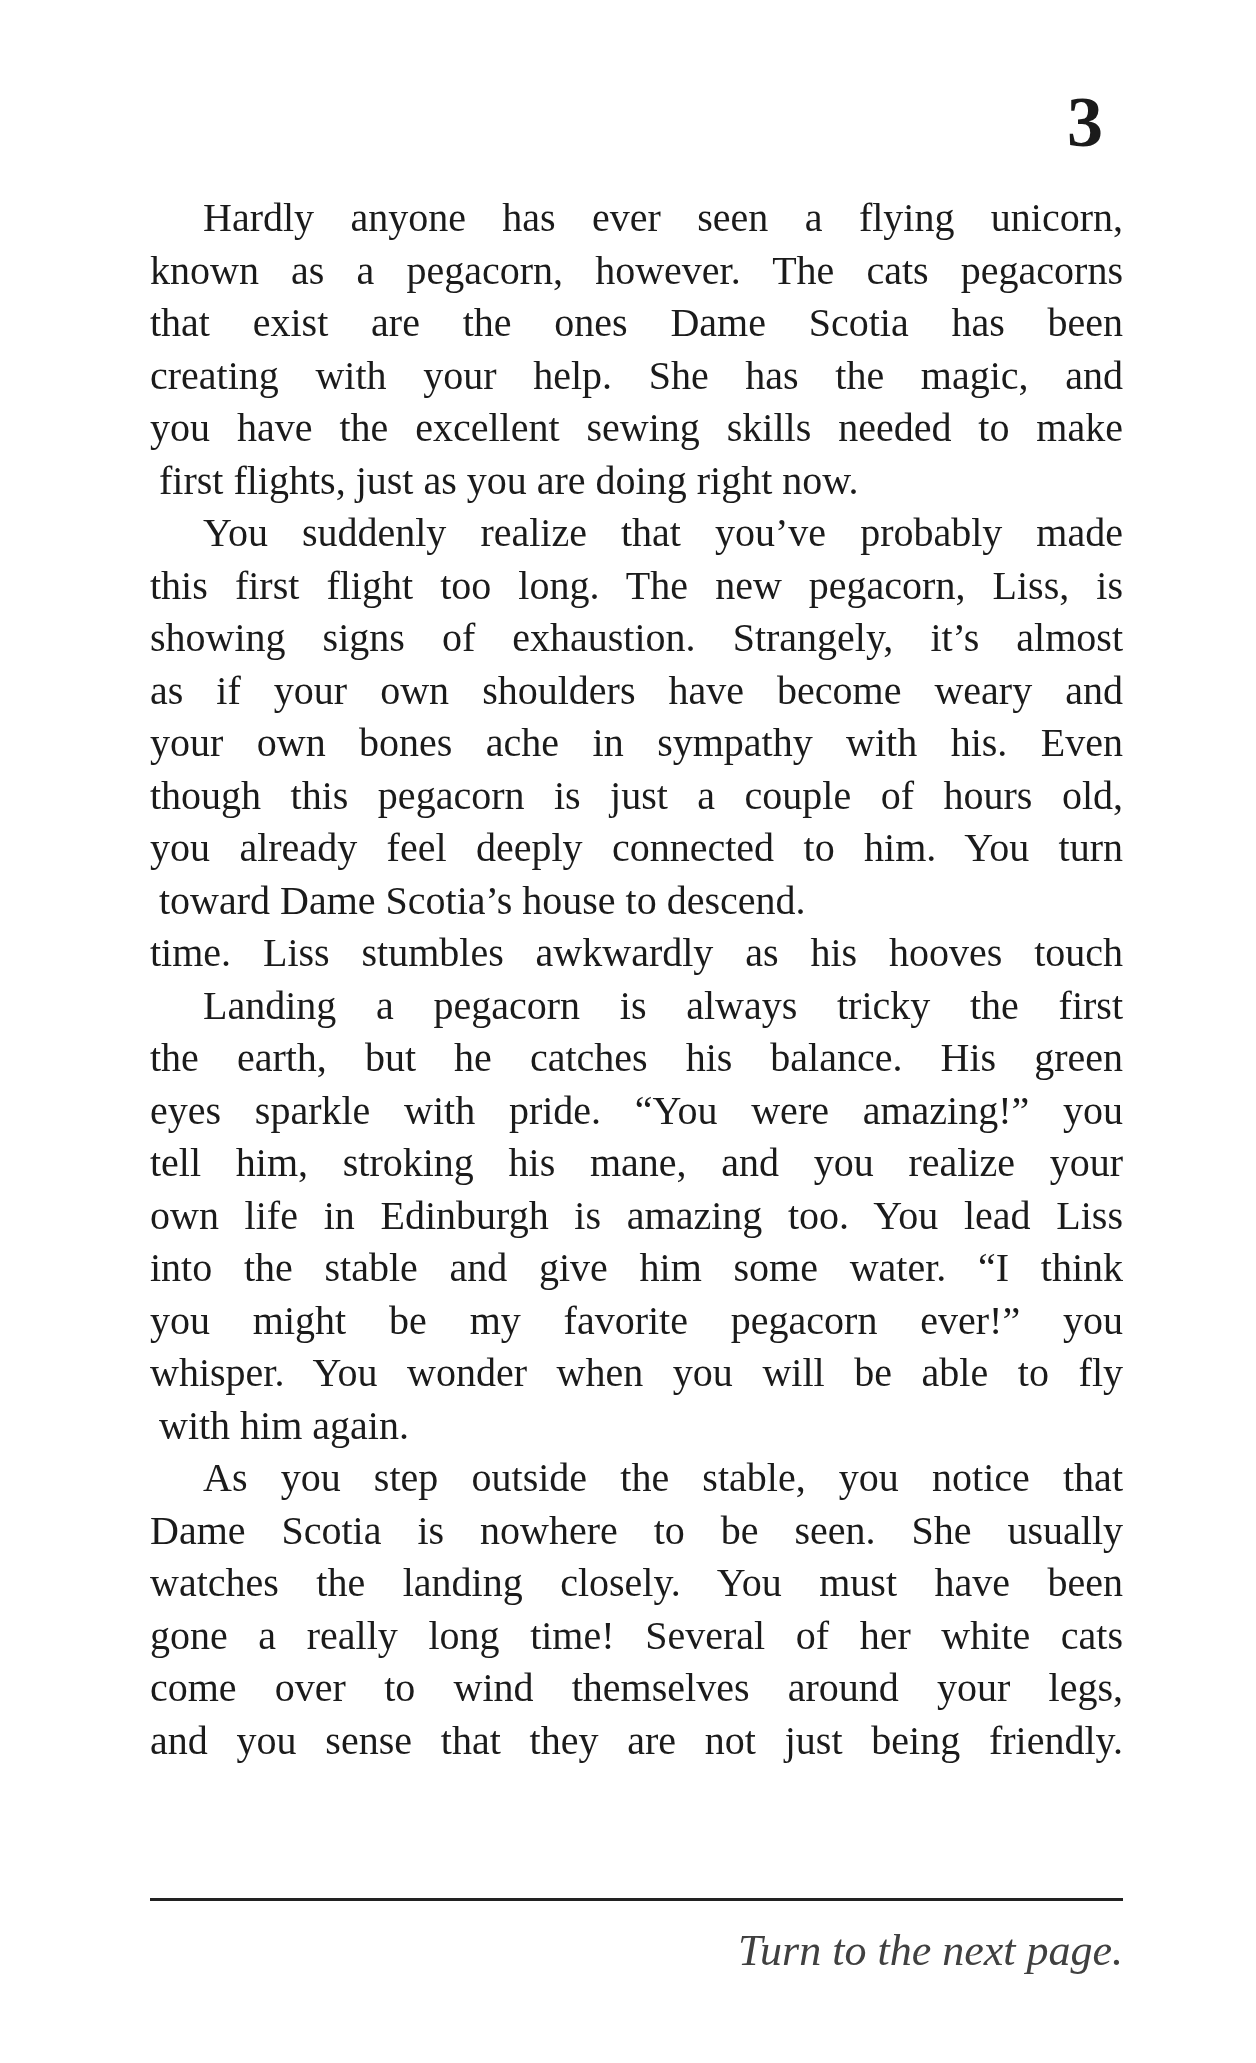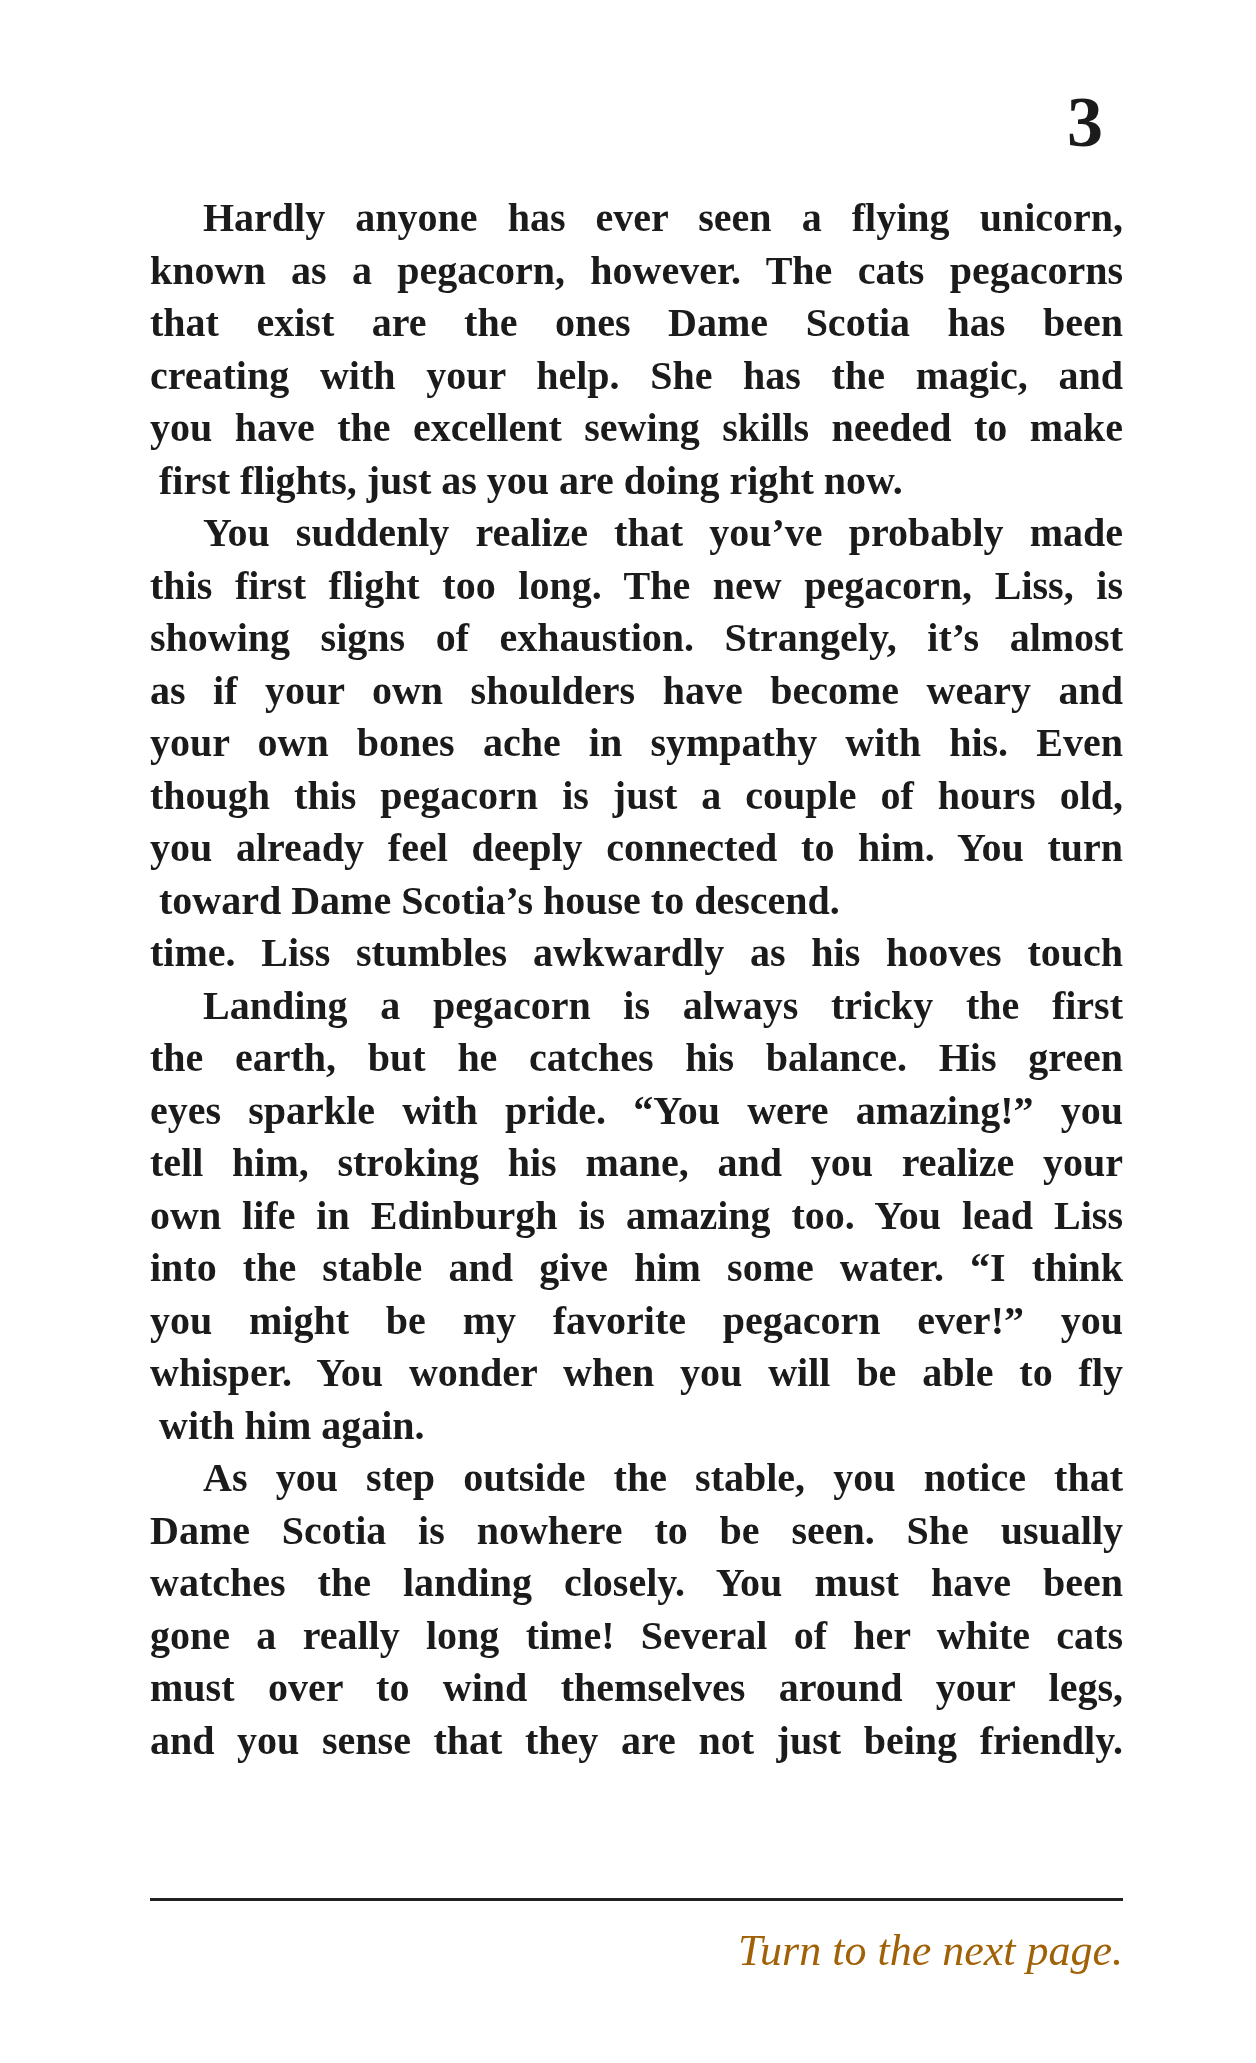--- a/index.html
+++ b/index.html
@@ -26,21 +26,20 @@
     color: #1b1b1b;
   }
   .story {
     position: absolute;
     left: 150px;
     top: 192px;
     width: 973px;
     font-size: 40px;
     line-height: 52.5px;
     color: #1b1b1b;
-    font-weight: bold;
   }
   .line {
     height: 52.5px;
     text-align: justify;
     text-align-last: justify;
   }
   .line.first {
     text-indent: 53px;
   }
   .line.last {
@@ -58,21 +57,21 @@
     margin: 0;
     padding: 0;
   }
   .footer {
     position: absolute;
     right: 133px;
     top: 1920px;
     font-size: 44px;
     font-style: italic;
     line-height: 1.4;
-    color: #a16207;
+    color: #404040;
     text-align: right;
   }
 </style>
 </head>
 <body>
 
 <div class="page" style="background: rgb(255, 255, 255); color: rgb(27, 27, 27);">
   <div class="page-number">3</div>
 
   <div class="story">
@@ -97,20 +96,20 @@
       <div class="line">tell him, stroking his mane, and you realize your</div>
       <div class="line">own life in Edinburgh is amazing too. You lead Liss</div>
       <div class="line">into the stable and give him some water. “I think</div>
       <div class="line">you might be my favorite pegacorn ever!” you</div>
       <div class="line">whisper. You wonder when you will be able to fly</div>
       <div class="line last">with him again.</div>
       <div class="line first">As you step outside the stable, you notice that</div>
       <div class="line">Dame Scotia is nowhere to be seen. She usually</div>
       <div class="line">watches the landing closely. You must have been</div>
       <div class="line">gone a really long time! Several of her white cats</div>
-      <div class="line">must over to wind themselves around your legs,</div>
+      <div class="line">come over to wind themselves around your legs,</div>
       <div class="line">and you sense that they are not just being friendly.</div>
     </div>
 
   <hr class="rule">
 
   <div class="footer">Turn to the next page.</div>
 </div>
 
 </body></html>

